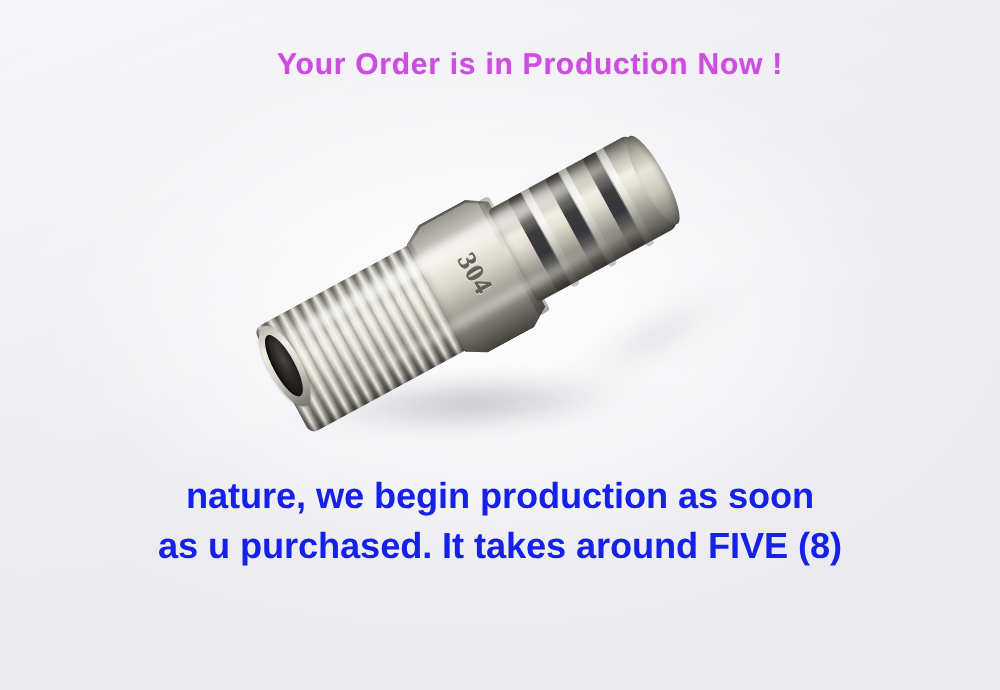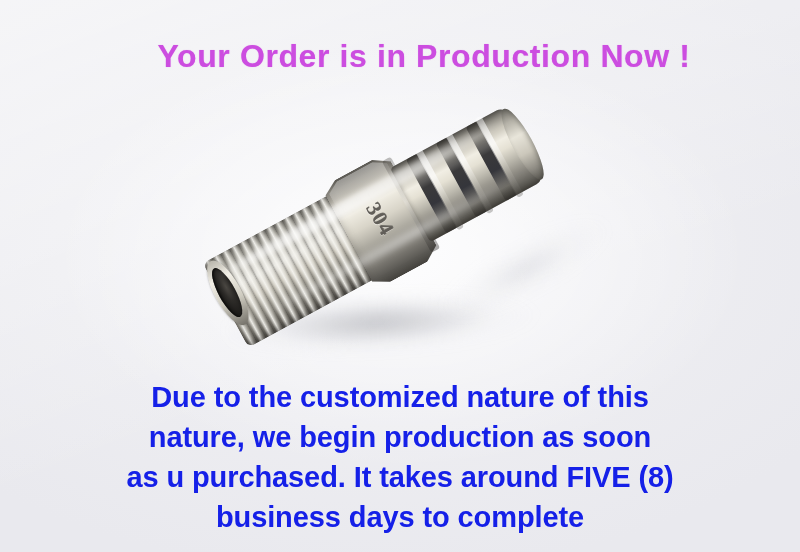--- a/index.html
+++ b/index.html
@@ -33,21 +33,21 @@
     pointer-events: none;
   }
 
   
   .headline {
     position: absolute;
     left: 0;
     right: 0;
     top: 38px;
     text-align: center;
-    font-size: 32px;
+    font-size: 24px;
     font-weight: bold;
     letter-spacing: 0.6px;
     color: #cc4de0;
     white-space: nowrap;
     text-shadow: 0 0 1px rgba(204,77,224,0.45);
     padding-left: 48px;
   }
 
   
   .photo-stage {
@@ -368,19 +368,17 @@
       <div class="barb-ring r3"></div>
       <div class="barb-lip l3"></div>
       <div class="barb-cap"></div>
 
       <div class="specular"></div>
       <div class="specular-low"></div>
     </div>
   </div>
 
   <div class="body-copy">
-    <span class="line">Due to the customized nature of this</span>
     <span class="line">nature, we begin production as soon</span>
     <span class="line">as u purchased. It takes around FIVE (8)</span>
-    <span class="line">business days to complete</span>
   </div>
 
 </div>
 
 </body></html>

